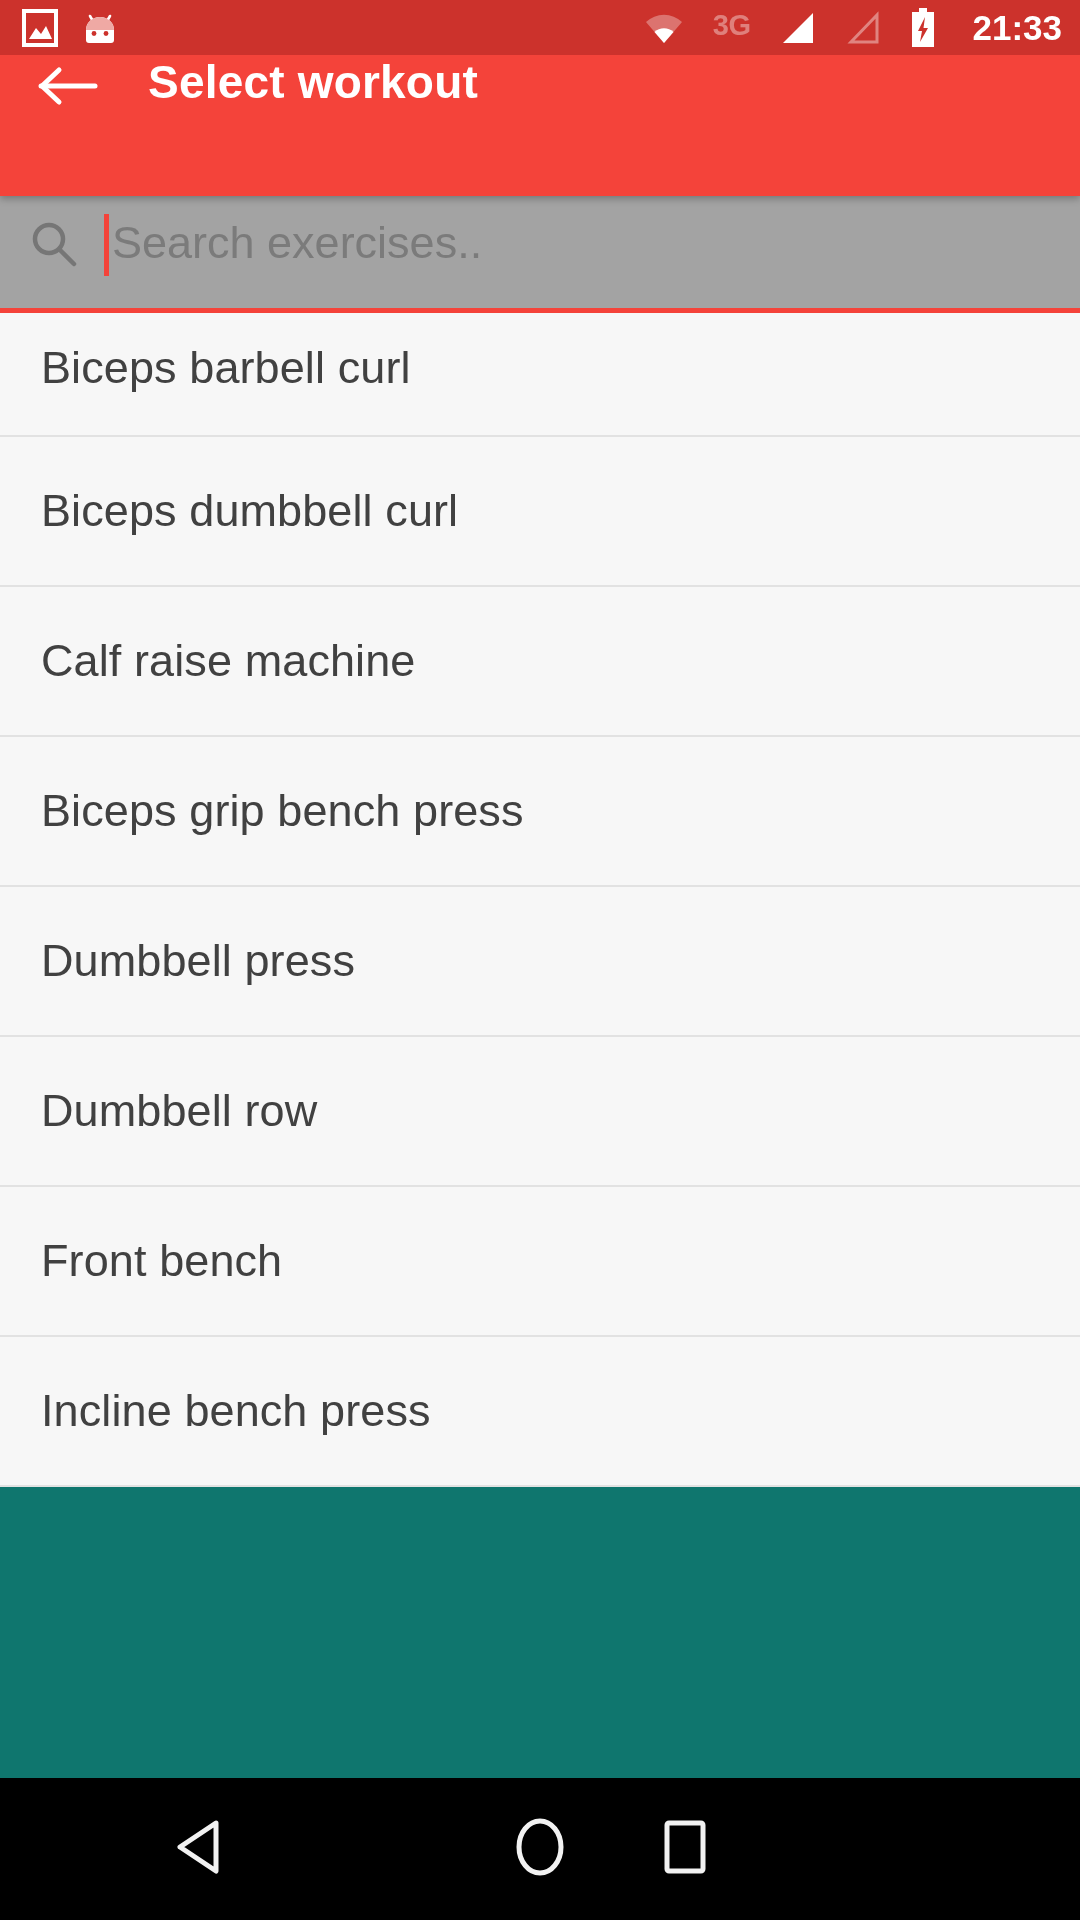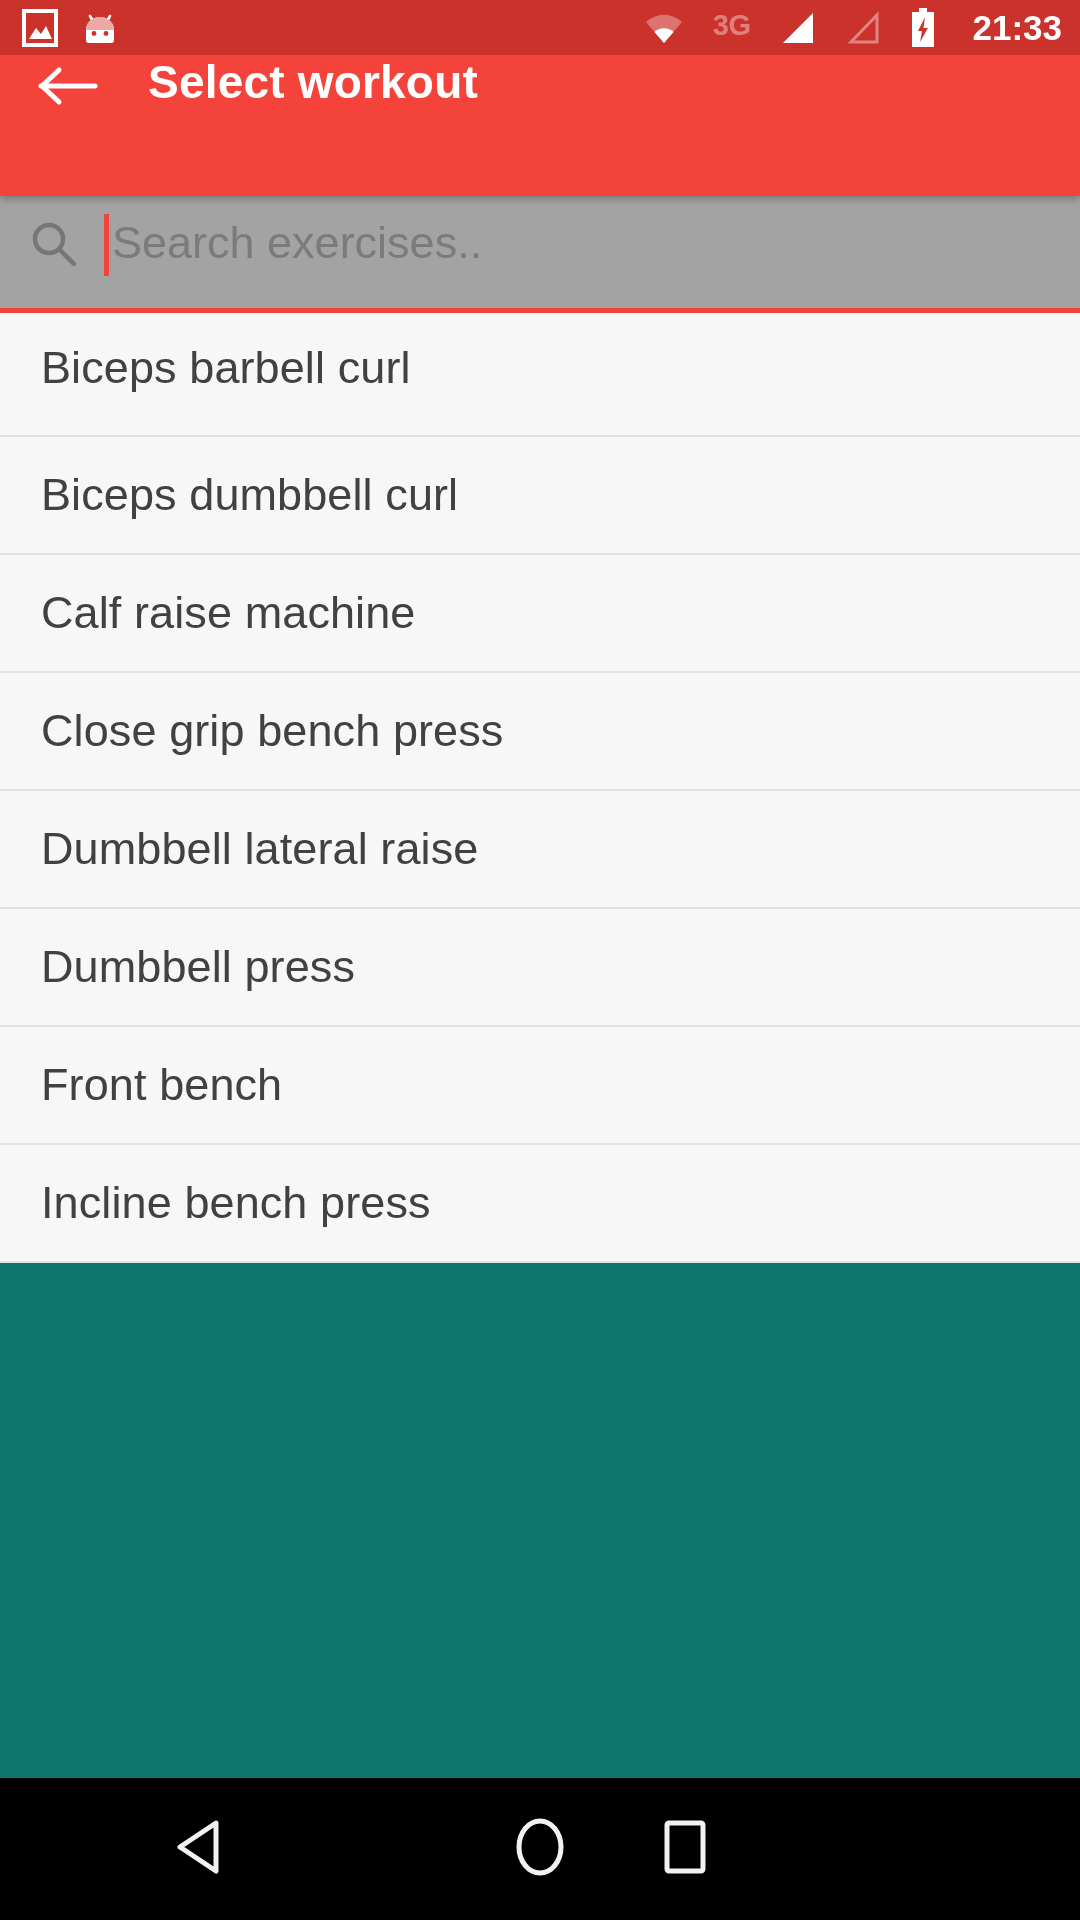--- a/index.html
+++ b/index.html
@@ -125,21 +125,21 @@
 
   
   .list {
     flex: 1 1 auto;
     background: #0f766e;
     overflow: hidden;
     position: relative;
     margin-top: -13px;
   }
   .list-item {
-    height: 118px;
+    height: 150px;
     display: flex;
     align-items: center;
     padding-left: 41px;
     border-bottom: 2px solid #E2E2E2;
     background: #F7F7F7;
     cursor: pointer;
   }
   .list-item:first-child { height: 137px; }
   .item-label {
     font-size: 45px;
@@ -252,27 +252,27 @@
     <div class="list-item">
       <span class="item-label">Biceps barbell curl</span>
     </div>
     <div class="list-item">
       <span class="item-label">Biceps dumbbell curl</span>
     </div>
     <div class="list-item">
       <span class="item-label">Calf raise machine</span>
     </div>
     <div class="list-item">
-      <span class="item-label">Close grip bench press</span>
-    </div>
-    <div class="list-item">
-      <span class="item-label">Dumbbell lateral raise</span>
+      <span class="item-label">Biceps grip bench press</span>
     </div>
     <div class="list-item">
       <span class="item-label">Dumbbell press</span>
+    </div>
+    <div class="list-item">
+      <span class="item-label">Dumbbell row</span>
     </div>
     <div class="list-item">
       <span class="item-label">Front bench</span>
     </div>
     <div class="list-item">
       <span class="item-label">Incline bench press</span>
     </div>
   </div>
 
   <div class="nav-bar">

